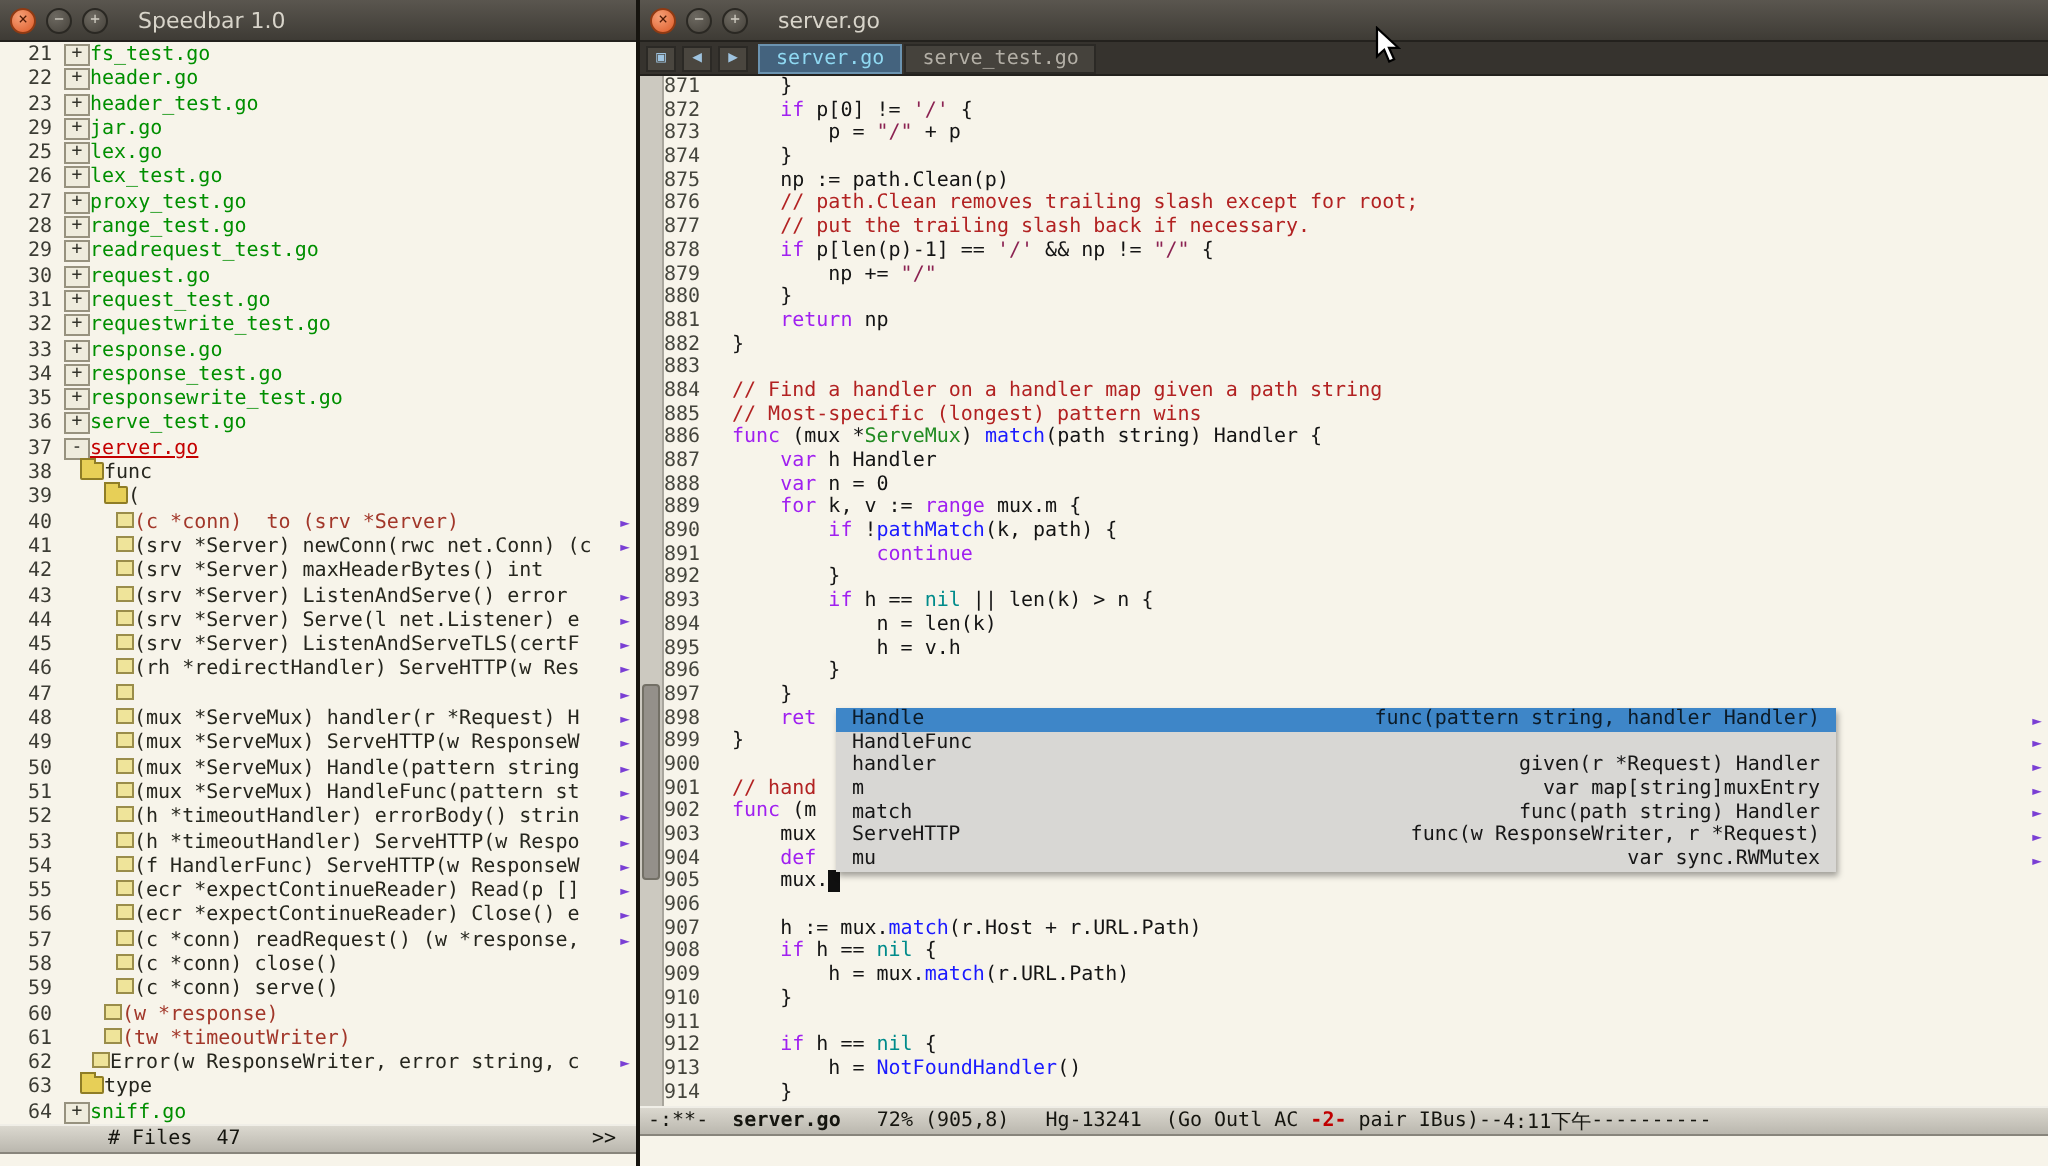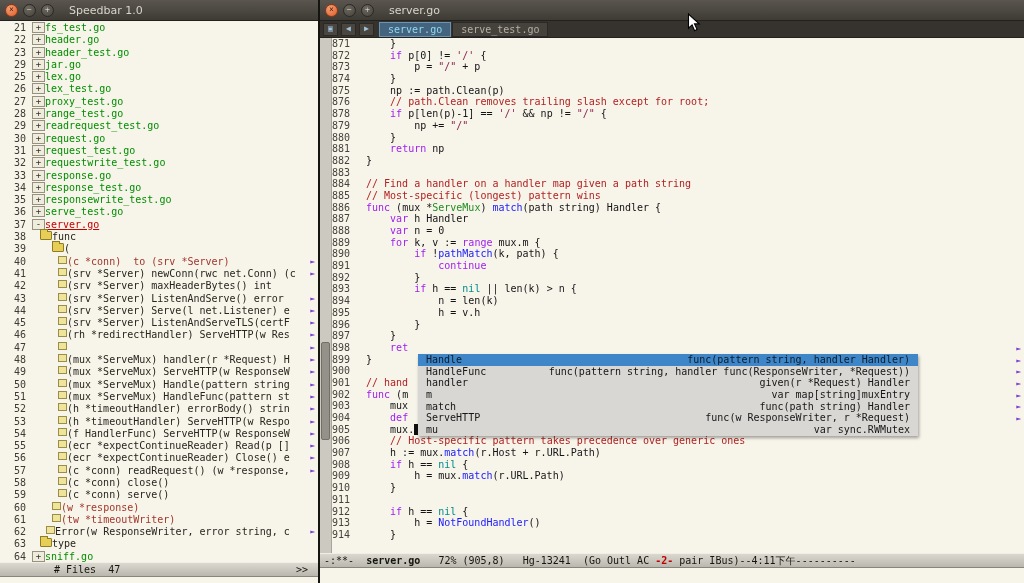--- a/index.html
+++ b/index.html
@@ -141,20 +141,21 @@
       <div id="ed-thumb"></div>
     </div>
     <div id="code-rows">
 
     <div class="crow"><span class="cln">871</span><span class="tok-p">    }</span></div>
         <div class="crow"><span class="cln">872</span><span class="tok-p">    </span><span class="tok-k">if</span><span class="tok-p"> p[0] != </span><span class="tok-s">'/'</span><span class="tok-p"> {</span></div>
         <div class="crow"><span class="cln">873</span><span class="tok-p">        p = </span><span class="tok-s">"/"</span><span class="tok-p"> + p</span></div>
         <div class="crow"><span class="cln">874</span><span class="tok-p">    }</span></div>
         <div class="crow"><span class="cln">875</span><span class="tok-p">    np := path.Clean(p)</span></div>
         <div class="crow"><span class="cln">876</span><span class="tok-p">    </span><span class="tok-c">// path.Clean removes trailing slash except for root;</span></div>
+        <div class="crow"><span class="cln">877</span><span class="tok-p">    </span><span class="tok-c">// put the trailing slash back if necessary.</span></div>
         <div class="crow"><span class="cln">878</span><span class="tok-p">    </span><span class="tok-k">if</span><span class="tok-p"> p[len(p)-1] == </span><span class="tok-s">'/'</span><span class="tok-p"> &amp;&amp; np != </span><span class="tok-s">"/"</span><span class="tok-p"> {</span></div>
         <div class="crow"><span class="cln">879</span><span class="tok-p">        np += </span><span class="tok-s">"/"</span></div>
         <div class="crow"><span class="cln">880</span><span class="tok-p">    }</span></div>
         <div class="crow"><span class="cln">881</span><span class="tok-p">    </span><span class="tok-k">return</span><span class="tok-p"> np</span></div>
         <div class="crow"><span class="cln">882</span><span class="tok-p">}</span></div>
         <div class="crow"><span class="cln">883</span></div>
         <div class="crow"><span class="cln">884</span><span class="tok-c">// Find a handler on a handler map given a path string</span></div>
         <div class="crow"><span class="cln">885</span><span class="tok-c">// Most-specific (longest) pattern wins</span></div>
         <div class="crow"><span class="cln">886</span><span class="tok-k">func</span><span class="tok-p"> (mux *</span><span class="tok-t">ServeMux</span><span class="tok-p">) </span><span class="tok-f">match</span><span class="tok-p">(path string) Handler {</span></div>
         <div class="crow"><span class="cln">887</span><span class="tok-p">    </span><span class="tok-k">var</span><span class="tok-p"> h Handler</span></div>
@@ -169,32 +170,32 @@
         <div class="crow"><span class="cln">896</span><span class="tok-p">        }</span></div>
         <div class="crow"><span class="cln">897</span><span class="tok-p">    }</span></div>
         <div class="crow"><span class="cln">898</span><span class="tok-p">    </span><span class="tok-k">ret</span><span class="c-arrow">►</span></div>
         <div class="crow"><span class="cln">899</span><span class="tok-p">}</span><span class="c-arrow">►</span></div>
         <div class="crow"><span class="cln">900</span><span class="c-arrow">►</span></div>
         <div class="crow"><span class="cln">901</span><span class="tok-c">// hand</span><span class="c-arrow">►</span></div>
         <div class="crow"><span class="cln">902</span><span class="tok-k">func</span><span class="tok-p"> (m</span><span class="c-arrow">►</span></div>
         <div class="crow"><span class="cln">903</span><span class="tok-p">    mux</span><span class="c-arrow">►</span></div>
         <div class="crow"><span class="cln">904</span><span class="tok-p">    </span><span class="tok-k">def</span><span class="c-arrow">►</span></div>
         <div class="crow"><span class="cln">905</span><span class="tok-p">    mux.</span><span class="cursor"></span></div>
-        <div class="crow"><span class="cln">906</span><span class="tok-p">    </span><span class="tok-c">// Host-specific pattern takes precedence over generic ones</span></div>
+        <div class="crow"><span class="cln">906</span><span class="tok-p">    </span></div>
         <div class="crow"><span class="cln">907</span><span class="tok-p">    h := mux.</span><span class="tok-f">match</span><span class="tok-p">(r.Host + r.URL.Path)</span></div>
         <div class="crow"><span class="cln">908</span><span class="tok-p">    </span><span class="tok-k">if</span><span class="tok-p"> h == </span><span class="tok-n">nil</span><span class="tok-p"> {</span></div>
         <div class="crow"><span class="cln">909</span><span class="tok-p">        h = mux.</span><span class="tok-f">match</span><span class="tok-p">(r.URL.Path)</span></div>
         <div class="crow"><span class="cln">910</span><span class="tok-p">    }</span></div>
         <div class="crow"><span class="cln">911</span></div>
         <div class="crow"><span class="cln">912</span><span class="tok-p">    </span><span class="tok-k">if</span><span class="tok-p"> h == </span><span class="tok-n">nil</span><span class="tok-p"> {</span></div>
         <div class="crow"><span class="cln">913</span><span class="tok-p">        h = </span><span class="tok-f">NotFoundHandler</span><span class="tok-p">()</span></div>
         <div class="crow"><span class="cln">914</span><span class="tok-p">    }</span></div>
         <div id="ac-popup">
           <div class="ac-row sel"><span>Handle</span><span>func(pattern string, handler Handler)</span></div>
-          <div class="ac-row"><span>HandleFunc</span><span>func(pattern string, handler func(ResponseWriter, *Request))</span></div>
+          <div class="ac-row"><span>HandleFunc</span></div>
           <div class="ac-row"><span>handler</span><span>given(r *Request) Handler</span></div>
           <div class="ac-row"><span>m</span><span>var map[string]muxEntry</span></div>
           <div class="ac-row"><span>match</span><span>func(path string) Handler</span></div>
           <div class="ac-row"><span>ServeHTTP</span><span>func(w ResponseWriter, r *Request)</span></div>
           <div class="ac-row"><span>mu</span><span>var sync.RWMutex</span></div>
         </div>
       </div>
   </div>
   <div class="modeline" id="ed-modeline"><span class="ml-p">-:**-  </span><span class="ml-b">server.go</span><span class="ml-p">   72% (905,8)   </span><span class="ml-p">Hg-13241  </span><span class="ml-p">(Go Outl AC </span><span class="ml-r">-2-</span><span class="ml-p"> pair IBus)</span><span class="ml-p">--</span><span class="ml-p">4:11下午</span><span class="ml-p">----------</span></div>
   <div id="echo-area"></div>

